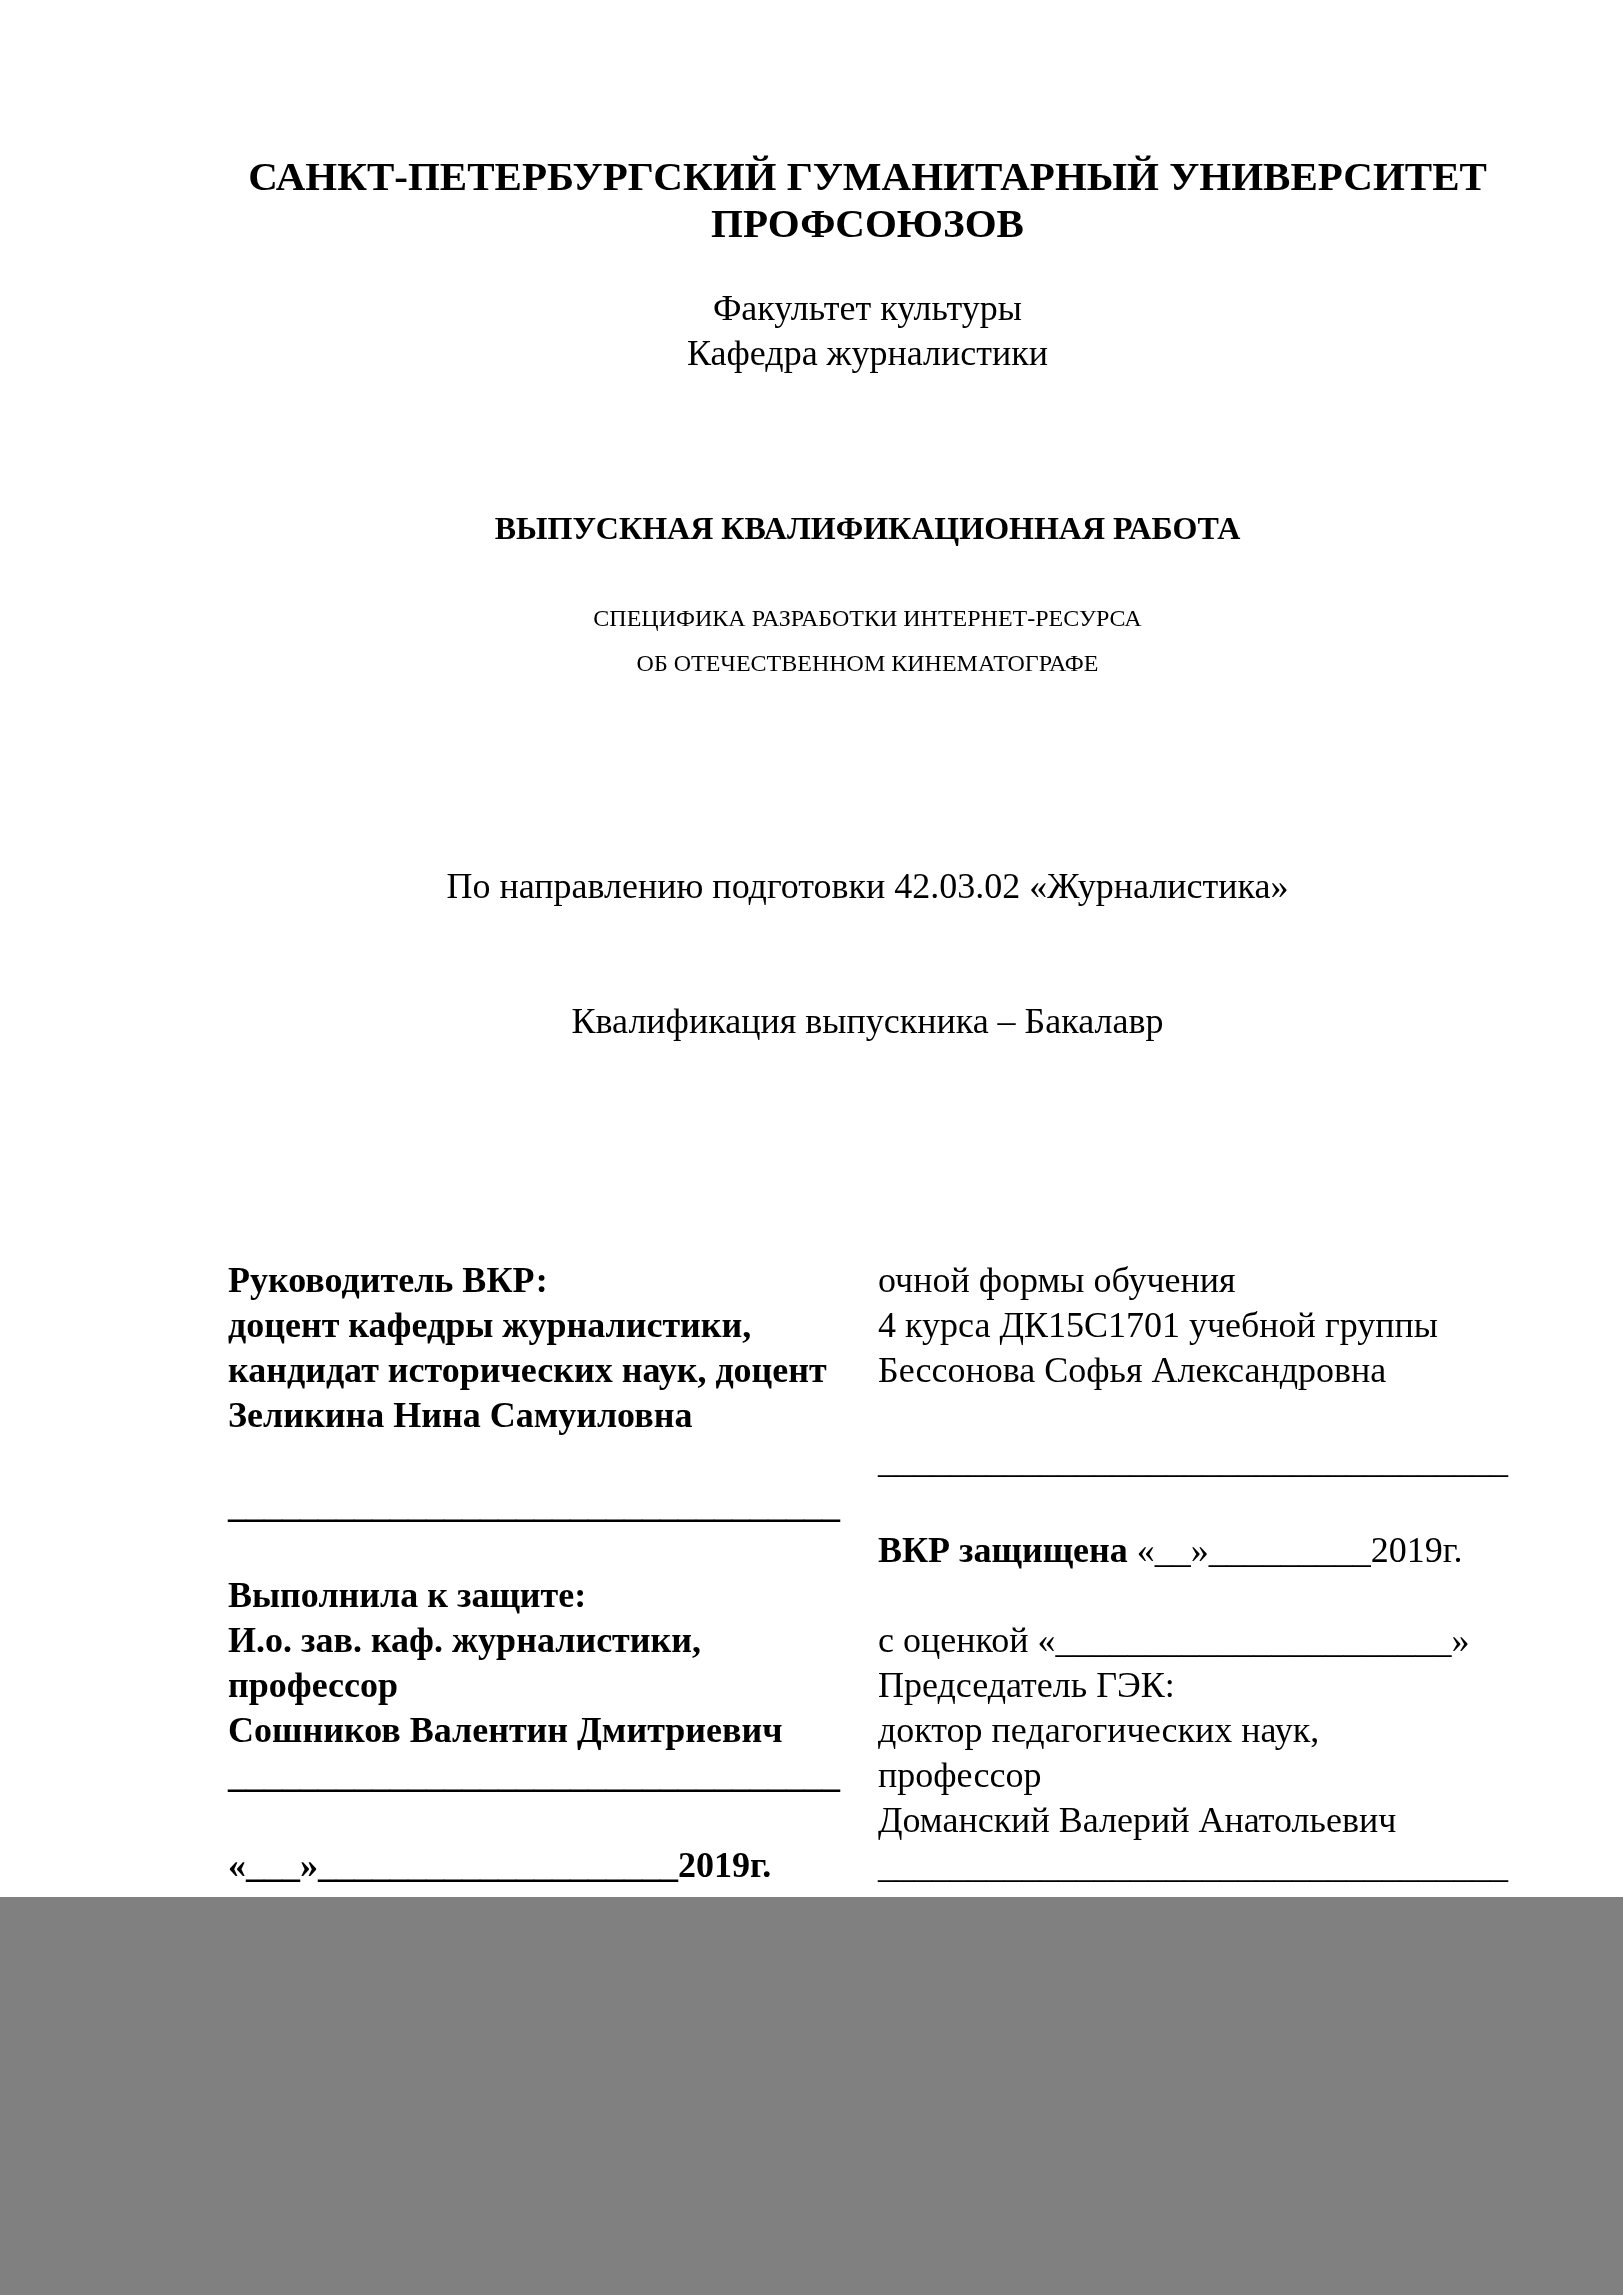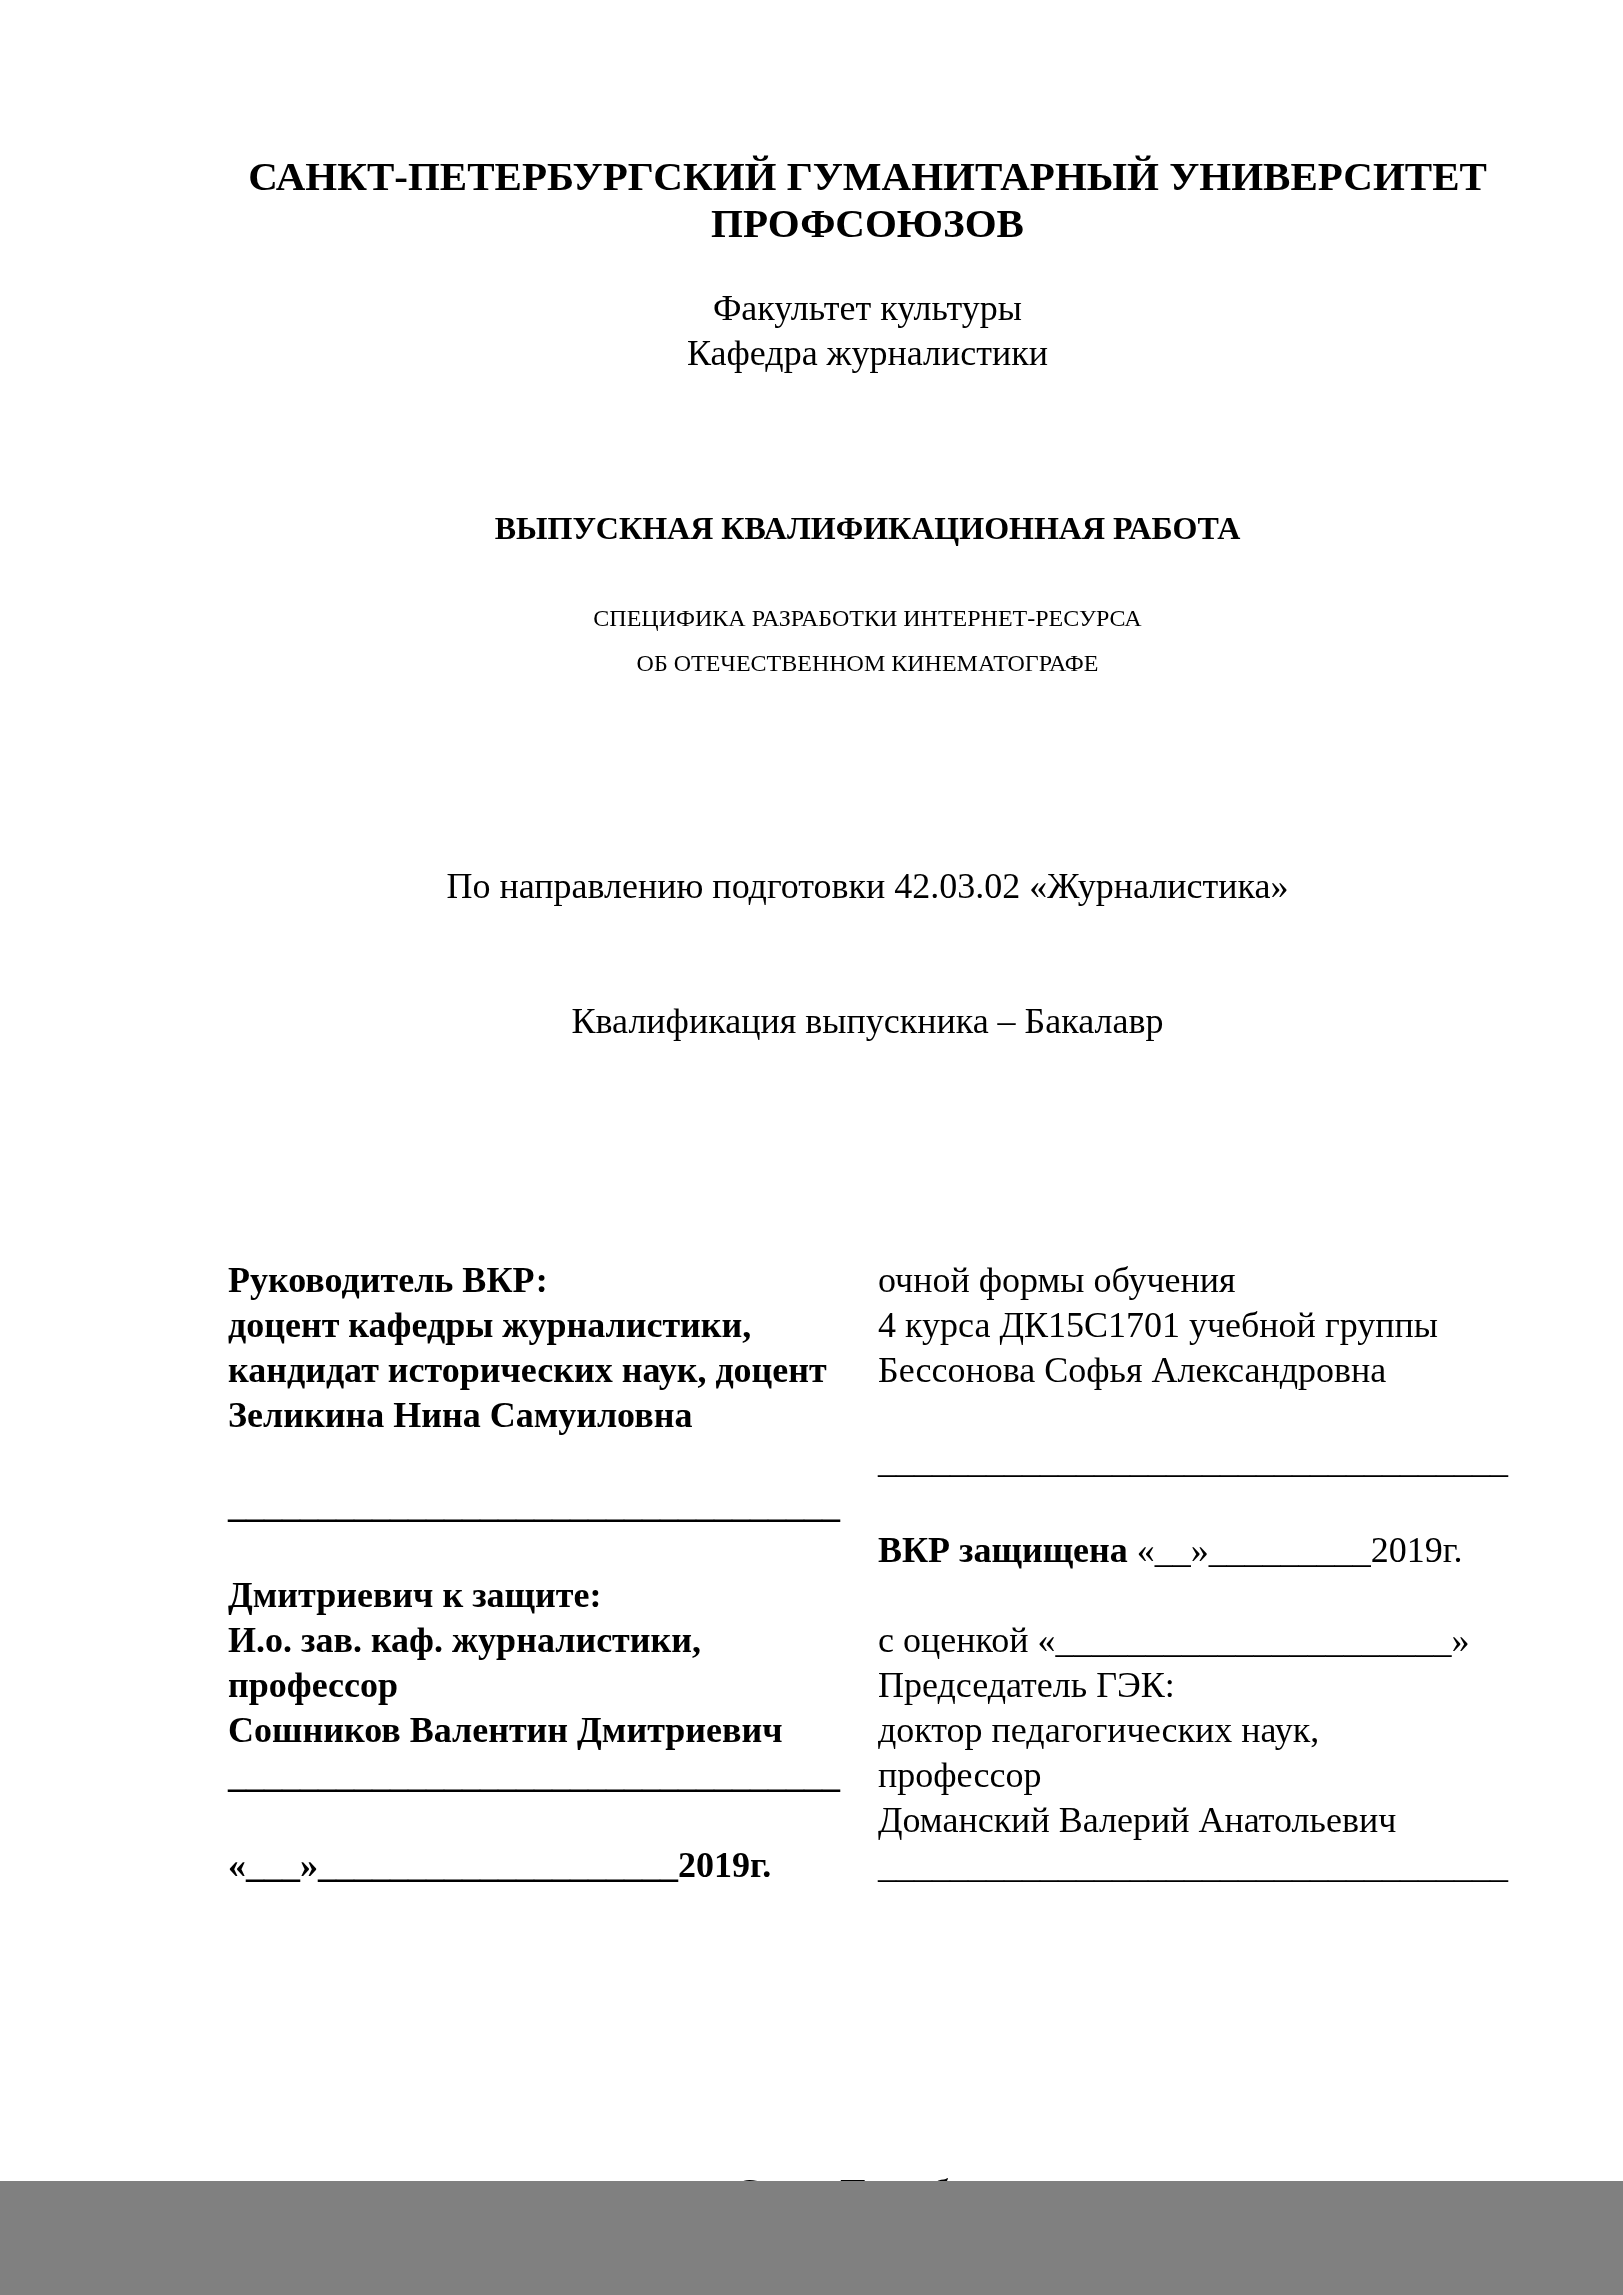--- a/index.html
+++ b/index.html
@@ -3,21 +3,21 @@
 <meta charset="utf-8">
 <style>
   html, body {
     margin: 0;
     padding: 0;
     background: #808080;
   }
   .page {
     position: relative;
     width: 1623px;
-    height: 2181px;
+    height: 1897px;
     margin: 0 auto;
     background: #ffffff;
     color: #000000;
     font-family: "Liberation Serif", "DejaVu Serif", serif;
     font-size: 36px;
     line-height: 45px;
     overflow: hidden;
   }
   .content {
     margin-left: 228px;
@@ -101,21 +101,21 @@
     <div class="columns-block">
 
       <div class="col-left">
         <div class="line">Руководитель ВКР:</div>
         <div class="line">доцент кафедры журналистики,</div>
         <div class="line">кандидат исторических наук, доцент</div>
         <div class="line">Зеликина Нина Самуиловна</div>
         <div class="line"></div>
         <div class="line">__________________________________</div>
         <div class="line"></div>
-        <div class="line">Дмитриевич к защите:</div>
+        <div class="line">Выполнила к защите:</div>
         <div class="line">И.о. зав. каф. журналистики,</div>
         <div class="line">профессор</div>
         <div class="line">Сошников Валентин Дмитриевич</div>
         <div class="line">__________________________________</div>
         <div class="line"></div>
         <div class="line">«___»____________________2019г.</div>
         <div class="line"></div>
       </div>
 
       <div class="col-right">

